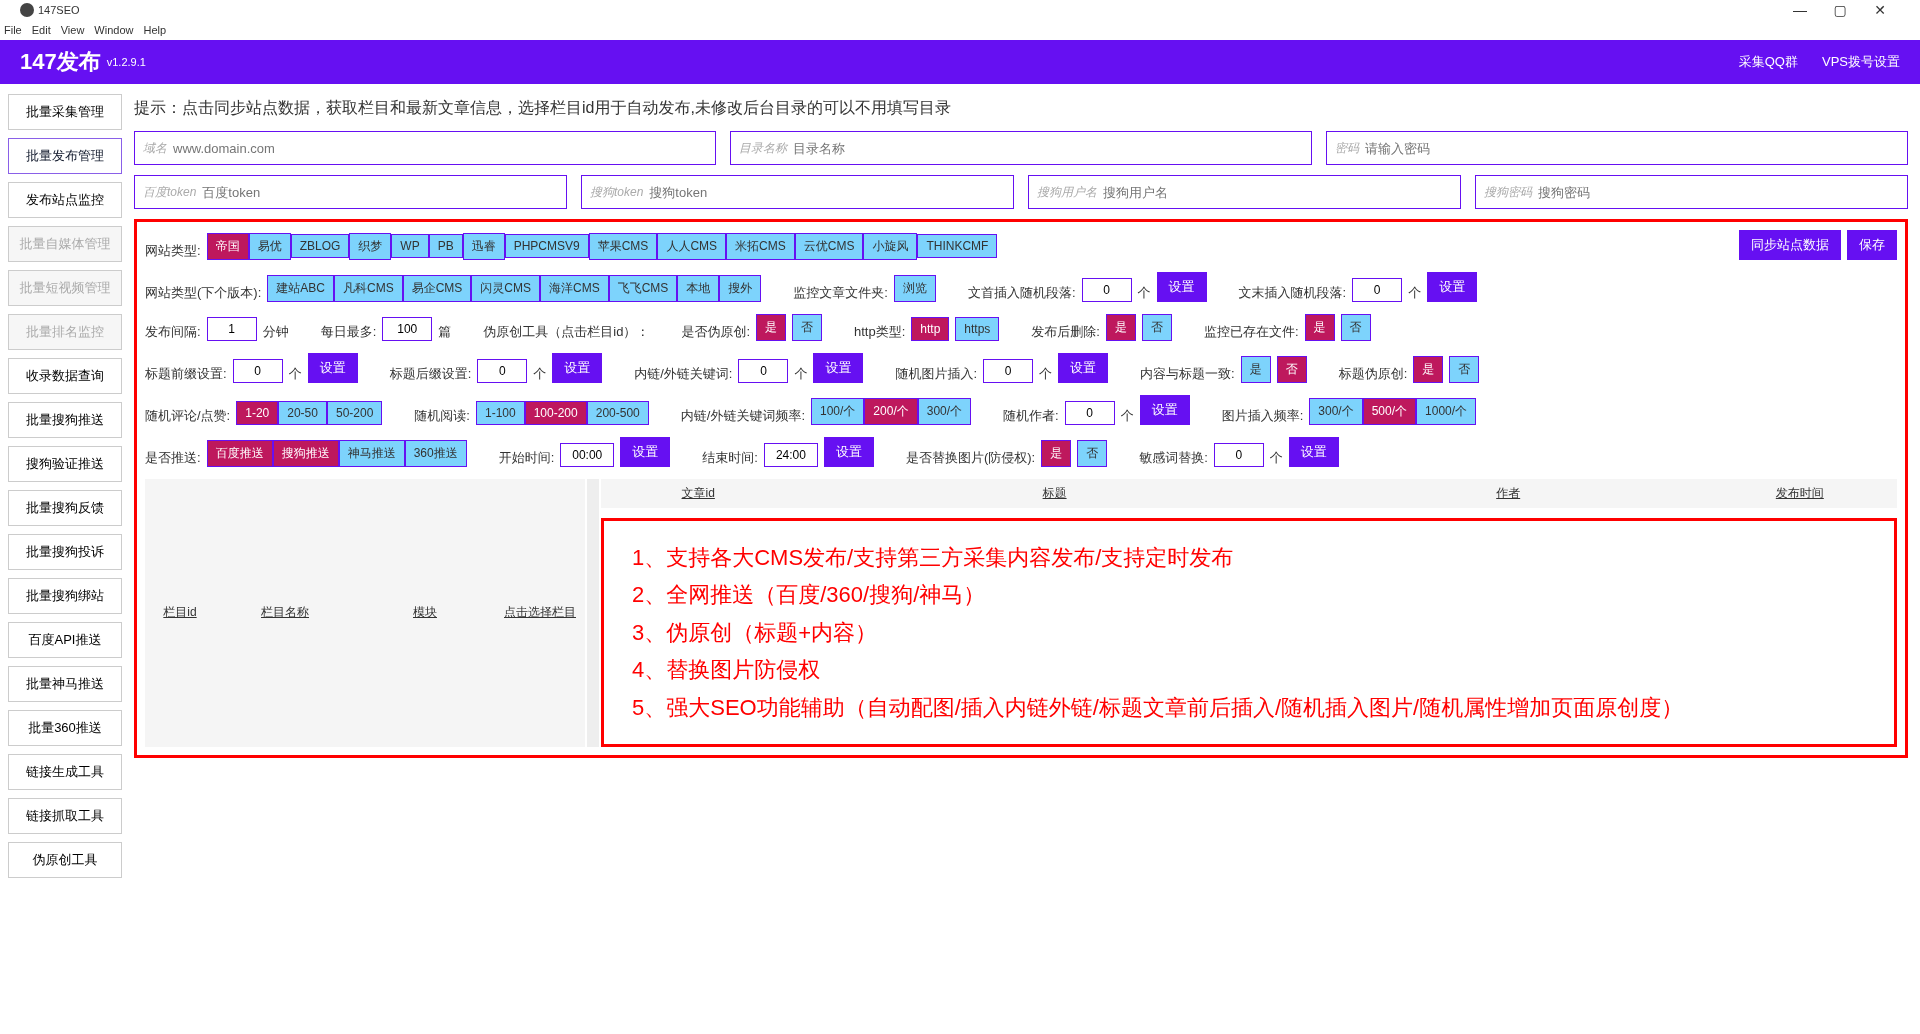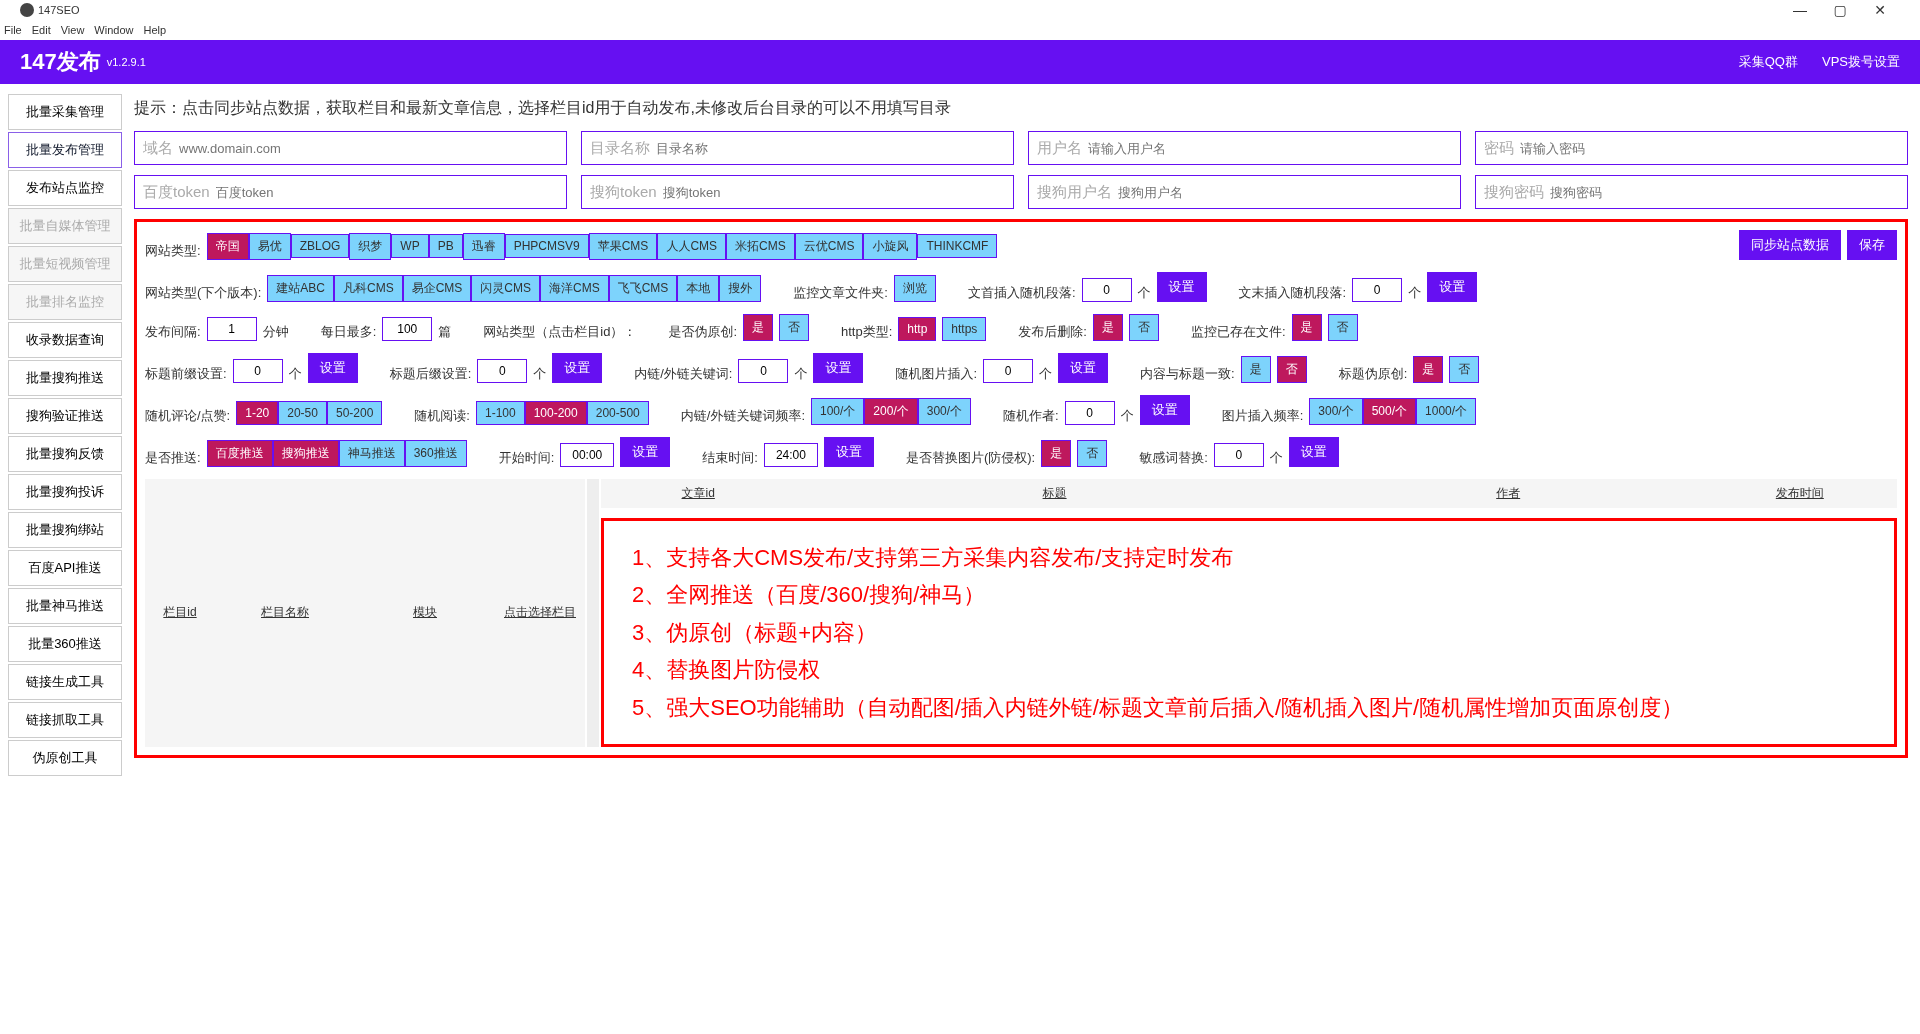--- a/index.html
+++ b/index.html
@@ -10,28 +10,28 @@
 .titlebar .winbtn { width: 40px; text-align: center; font-size: 14px; cursor: pointer; }
 .menubar { height: 20px; display: flex; align-items: center; padding: 0 4px; gap: 10px; font-size: 11px; }
 .menubar span { cursor: pointer; }
 .header { background: #6610f2; color: #fff; height: 44px; display: flex; align-items: center; padding: 0 20px; text-align: right; }
 .header .brand { font-size: 22px; font-weight: bold; }
 .header .ver { font-size: 11px; margin-left: 6px; }
 .header .spacer { flex: 1; }
 .header .hlink { margin-left: 24px; font-size: 13px; cursor: pointer; }
 .main { display: flex; }
 .sidebar { width: 130px; padding: 10px 8px; }
-.sidebar .navbtn { display: block; width: 100%; border: 1px solid #ccc; background: #fff; padding: 8px 4px; text-align: center; margin-bottom: 2px; cursor: pointer; font-size: 13px; }
+.sidebar .navbtn { display: block; width: 100%; border: 1px solid #ccc; background: #fff; padding: 8px 4px; text-align: center; margin-bottom: 8px; cursor: pointer; font-size: 13px; }
 .sidebar .navbtn.active { color: #0f172a; border-color: #8a60e8; }
 .sidebar .navbtn.disabled { color: #aaa; background: #f6f6f6; }
 .content { flex: 1; padding: 8px 12px 0 4px; }
 .tip { font-size: 16px; margin: 6px 0 12px 0; }
 .inputrow { display: flex; gap: 14px; margin-bottom: 10px; }
 .inputbox { flex: 1; border: 1px solid #6610f2; height: 34px; display: flex; align-items: center; padding: 0 8px; }
-.inputbox .lbl { color: #aaa; font-size: 15px; margin-right: 6px; white-space: nowrap; }
+.inputbox .lbl { color: #aaa; font-size: 12px; margin-right: 6px; white-space: nowrap; font-style: italic; }
 .inputbox input { border: none; outline: none; flex: 1; font-size: 13px; }
 .redframe { border: 3px solid #ff0000; padding: 8px; }
 .cfgrow { display: flex; align-items: flex-end; flex-wrap: wrap; gap: 6px; margin-bottom: 12px; font-size: 13px; }
 .cfgrow .label { white-space: nowrap; }
 .opt { display: inline-block; border: 1px solid #6610f2; padding: 4px 8px; cursor: pointer; font-size: 12px; background: #7dd3fc; color: #333; }
 .opt.sel { background: #be185d; color: #fff; }
 .pbtn { background: #6610f2; color: #fff; border: none; padding: 6px 12px; cursor: pointer; font-size: 13px; }
 .numbox { width: 50px; text-align: center; border: 1px solid #6610f2; padding: 4px 2px; font-size: 12px; }
 .timebox { width: 54px; text-align: center; border: 1px solid #6610f2; padding: 4px 2px; font-size: 12px; background: #fff; }
 .gap { width: 20px; }
@@ -99,24 +99,20 @@
     <div class="inputrow" id="inputrow1">
         <div class="inputbox">
           <span class="lbl">域名</span>
           <input placeholder="www.domain.com" style="">
         </div>
         <div class="inputbox">
           <span class="lbl">目录名称</span>
           <input placeholder="目录名称" style="">
         </div>
         <div class="inputbox">
-          <span class="lbl">用户名</span>
-          <input placeholder="请输入用户名" style="">
-        </div>
-        <div class="inputbox">
           <span class="lbl">密码</span>
           <input placeholder="请输入密码" style="">
         </div>
       </div>
     <div class="inputrow" id="inputrow2">
         <div class="inputbox">
           <span class="lbl">百度token</span>
           <input placeholder="百度token" style="">
         </div>
         <div class="inputbox">
@@ -164,21 +160,21 @@
 
       <div class="cfgrow">
         <span class="label">发布间隔:</span>
         <input class="numbox" value="1" style="">
         <span class="label">分钟</span>
         <span class="gap"></span>
         <span class="label">每日最多:</span>
         <input class="numbox" value="100" style="">
         <span class="label">篇</span>
         <span class="gap"></span>
-        <span class="label">网站类型（点击栏目id）：</span>
+        <span class="label">伪原创工具（点击栏目id）：</span>
         <span class="gap"></span>
         <span class="label">是否伪原创:</span>
         <span class="opt sel">是</span>
         <span class="opt">否</span>
         <span class="gap"></span>
         <span class="label">http类型:</span>
         <span class="opt sel">http</span>
         <span class="opt">https</span>
         <span class="gap"></span>
         <span class="label">发布后删除:</span>

